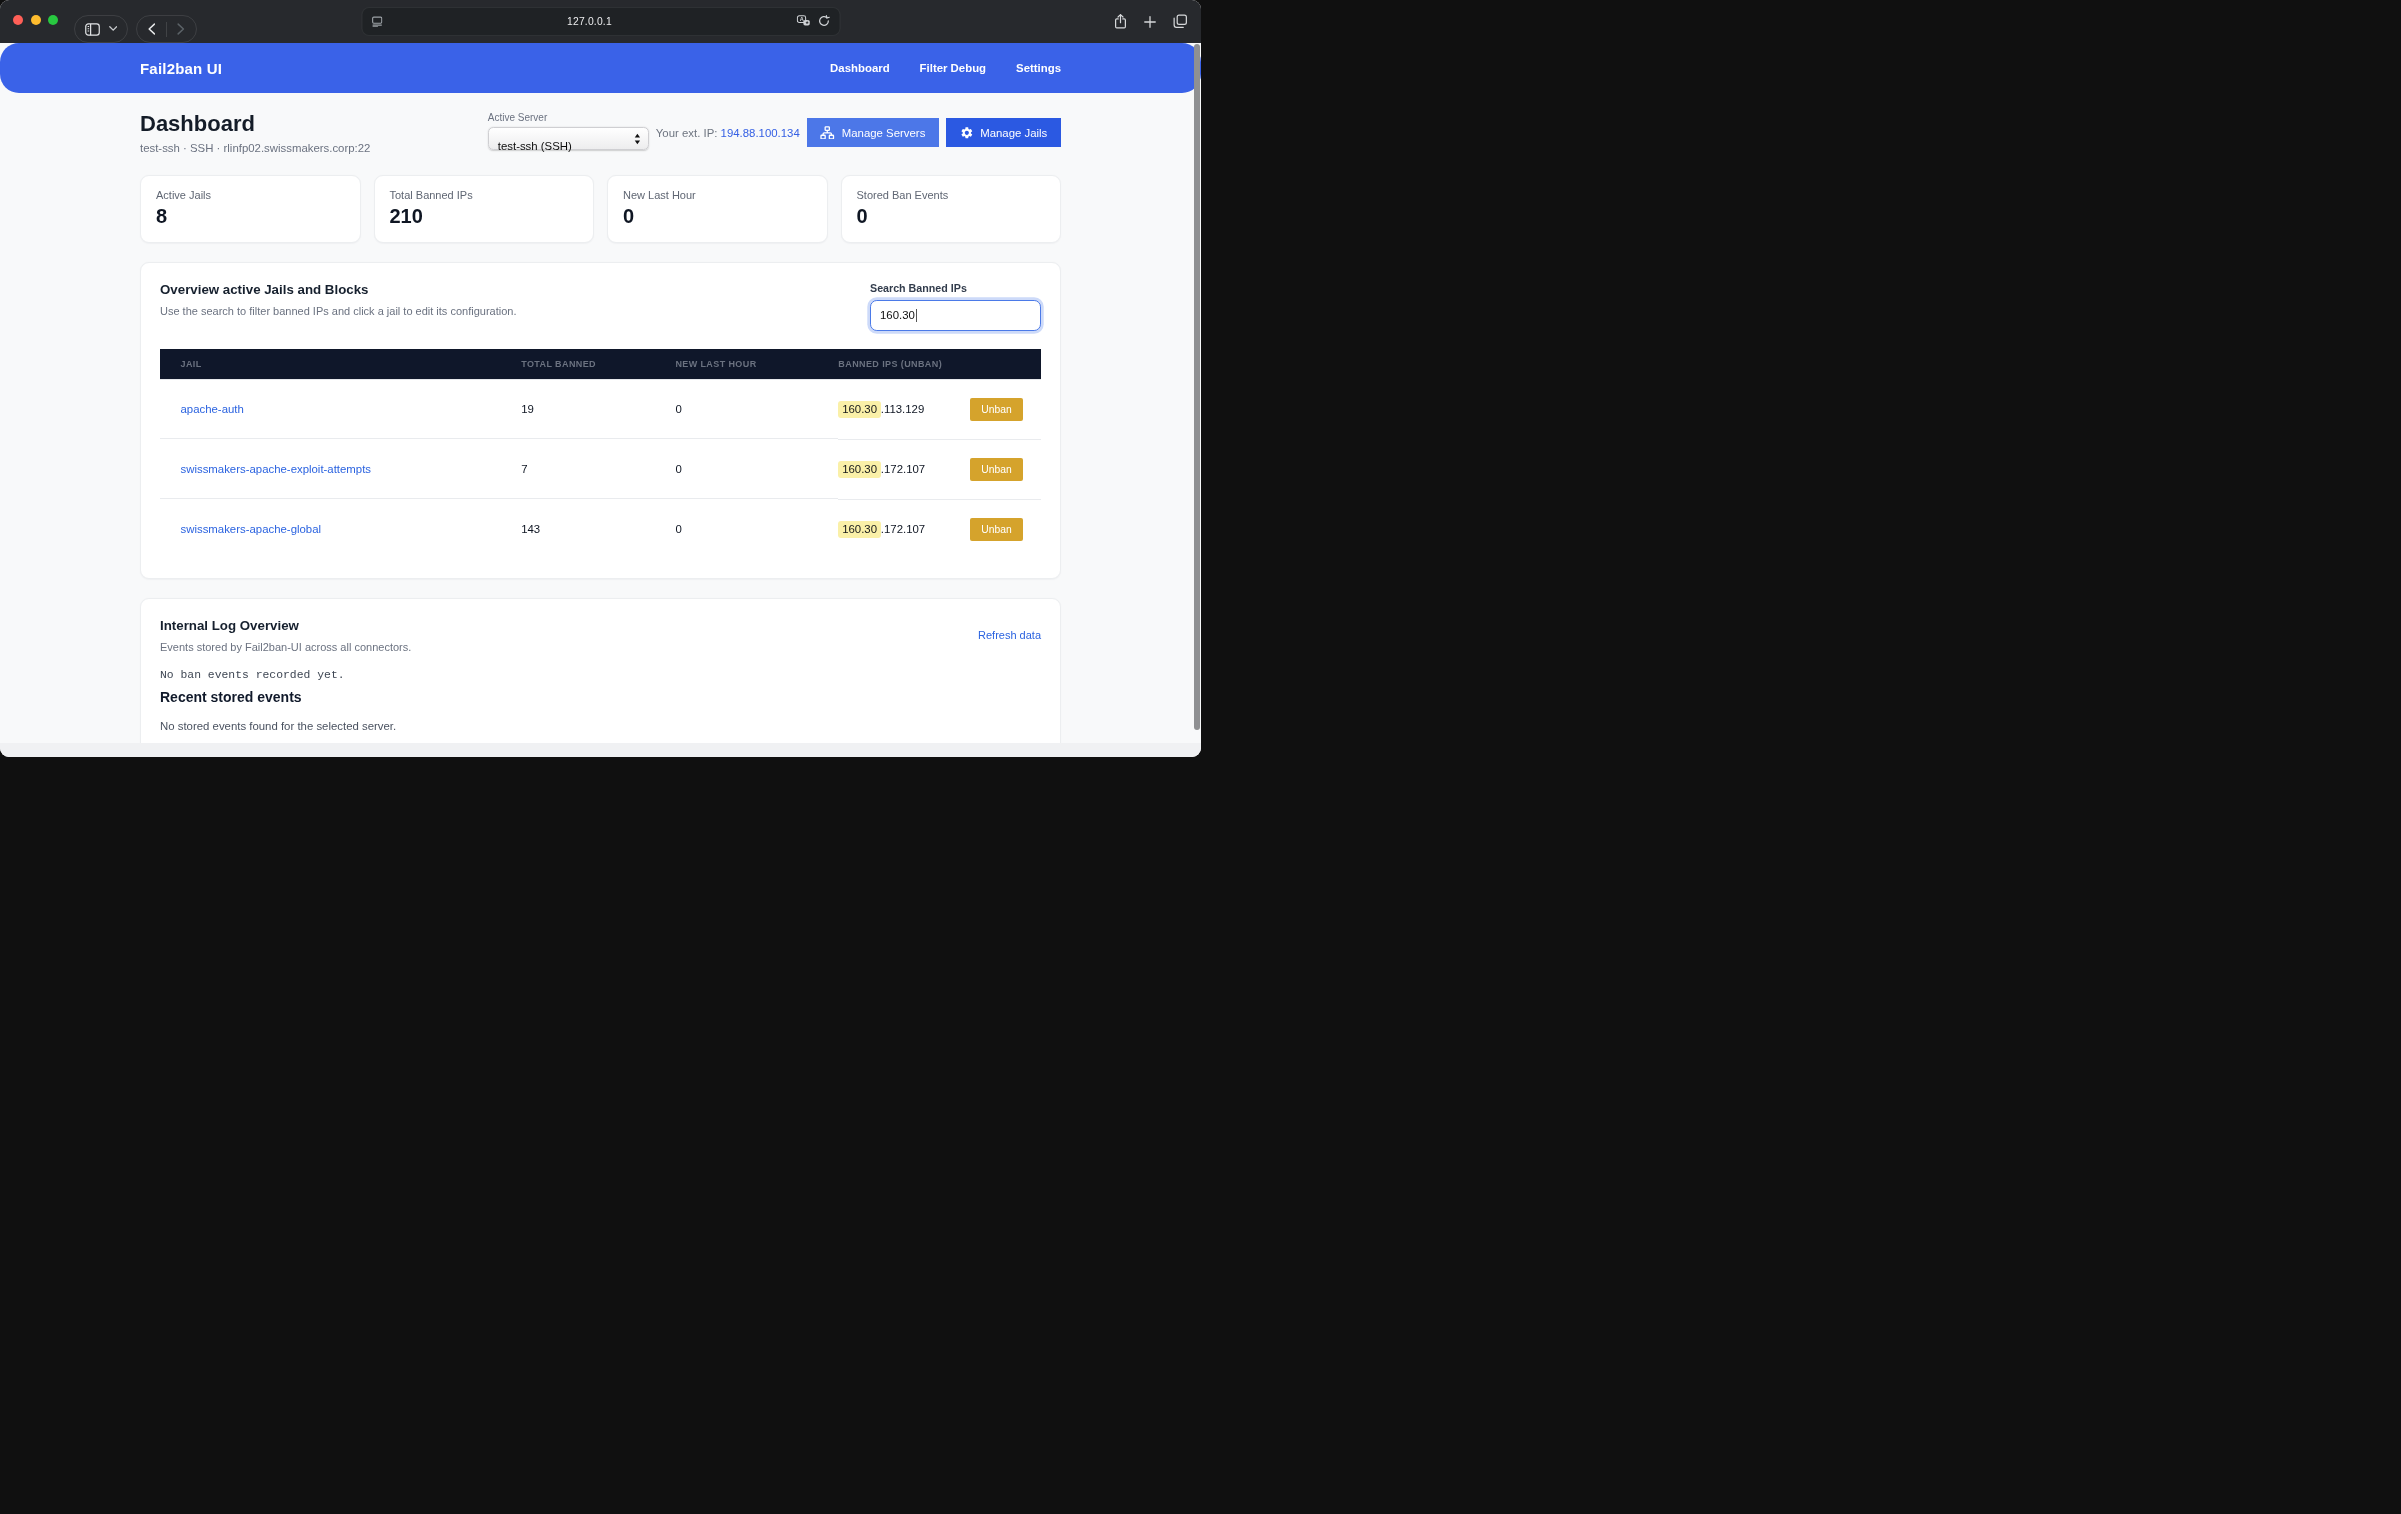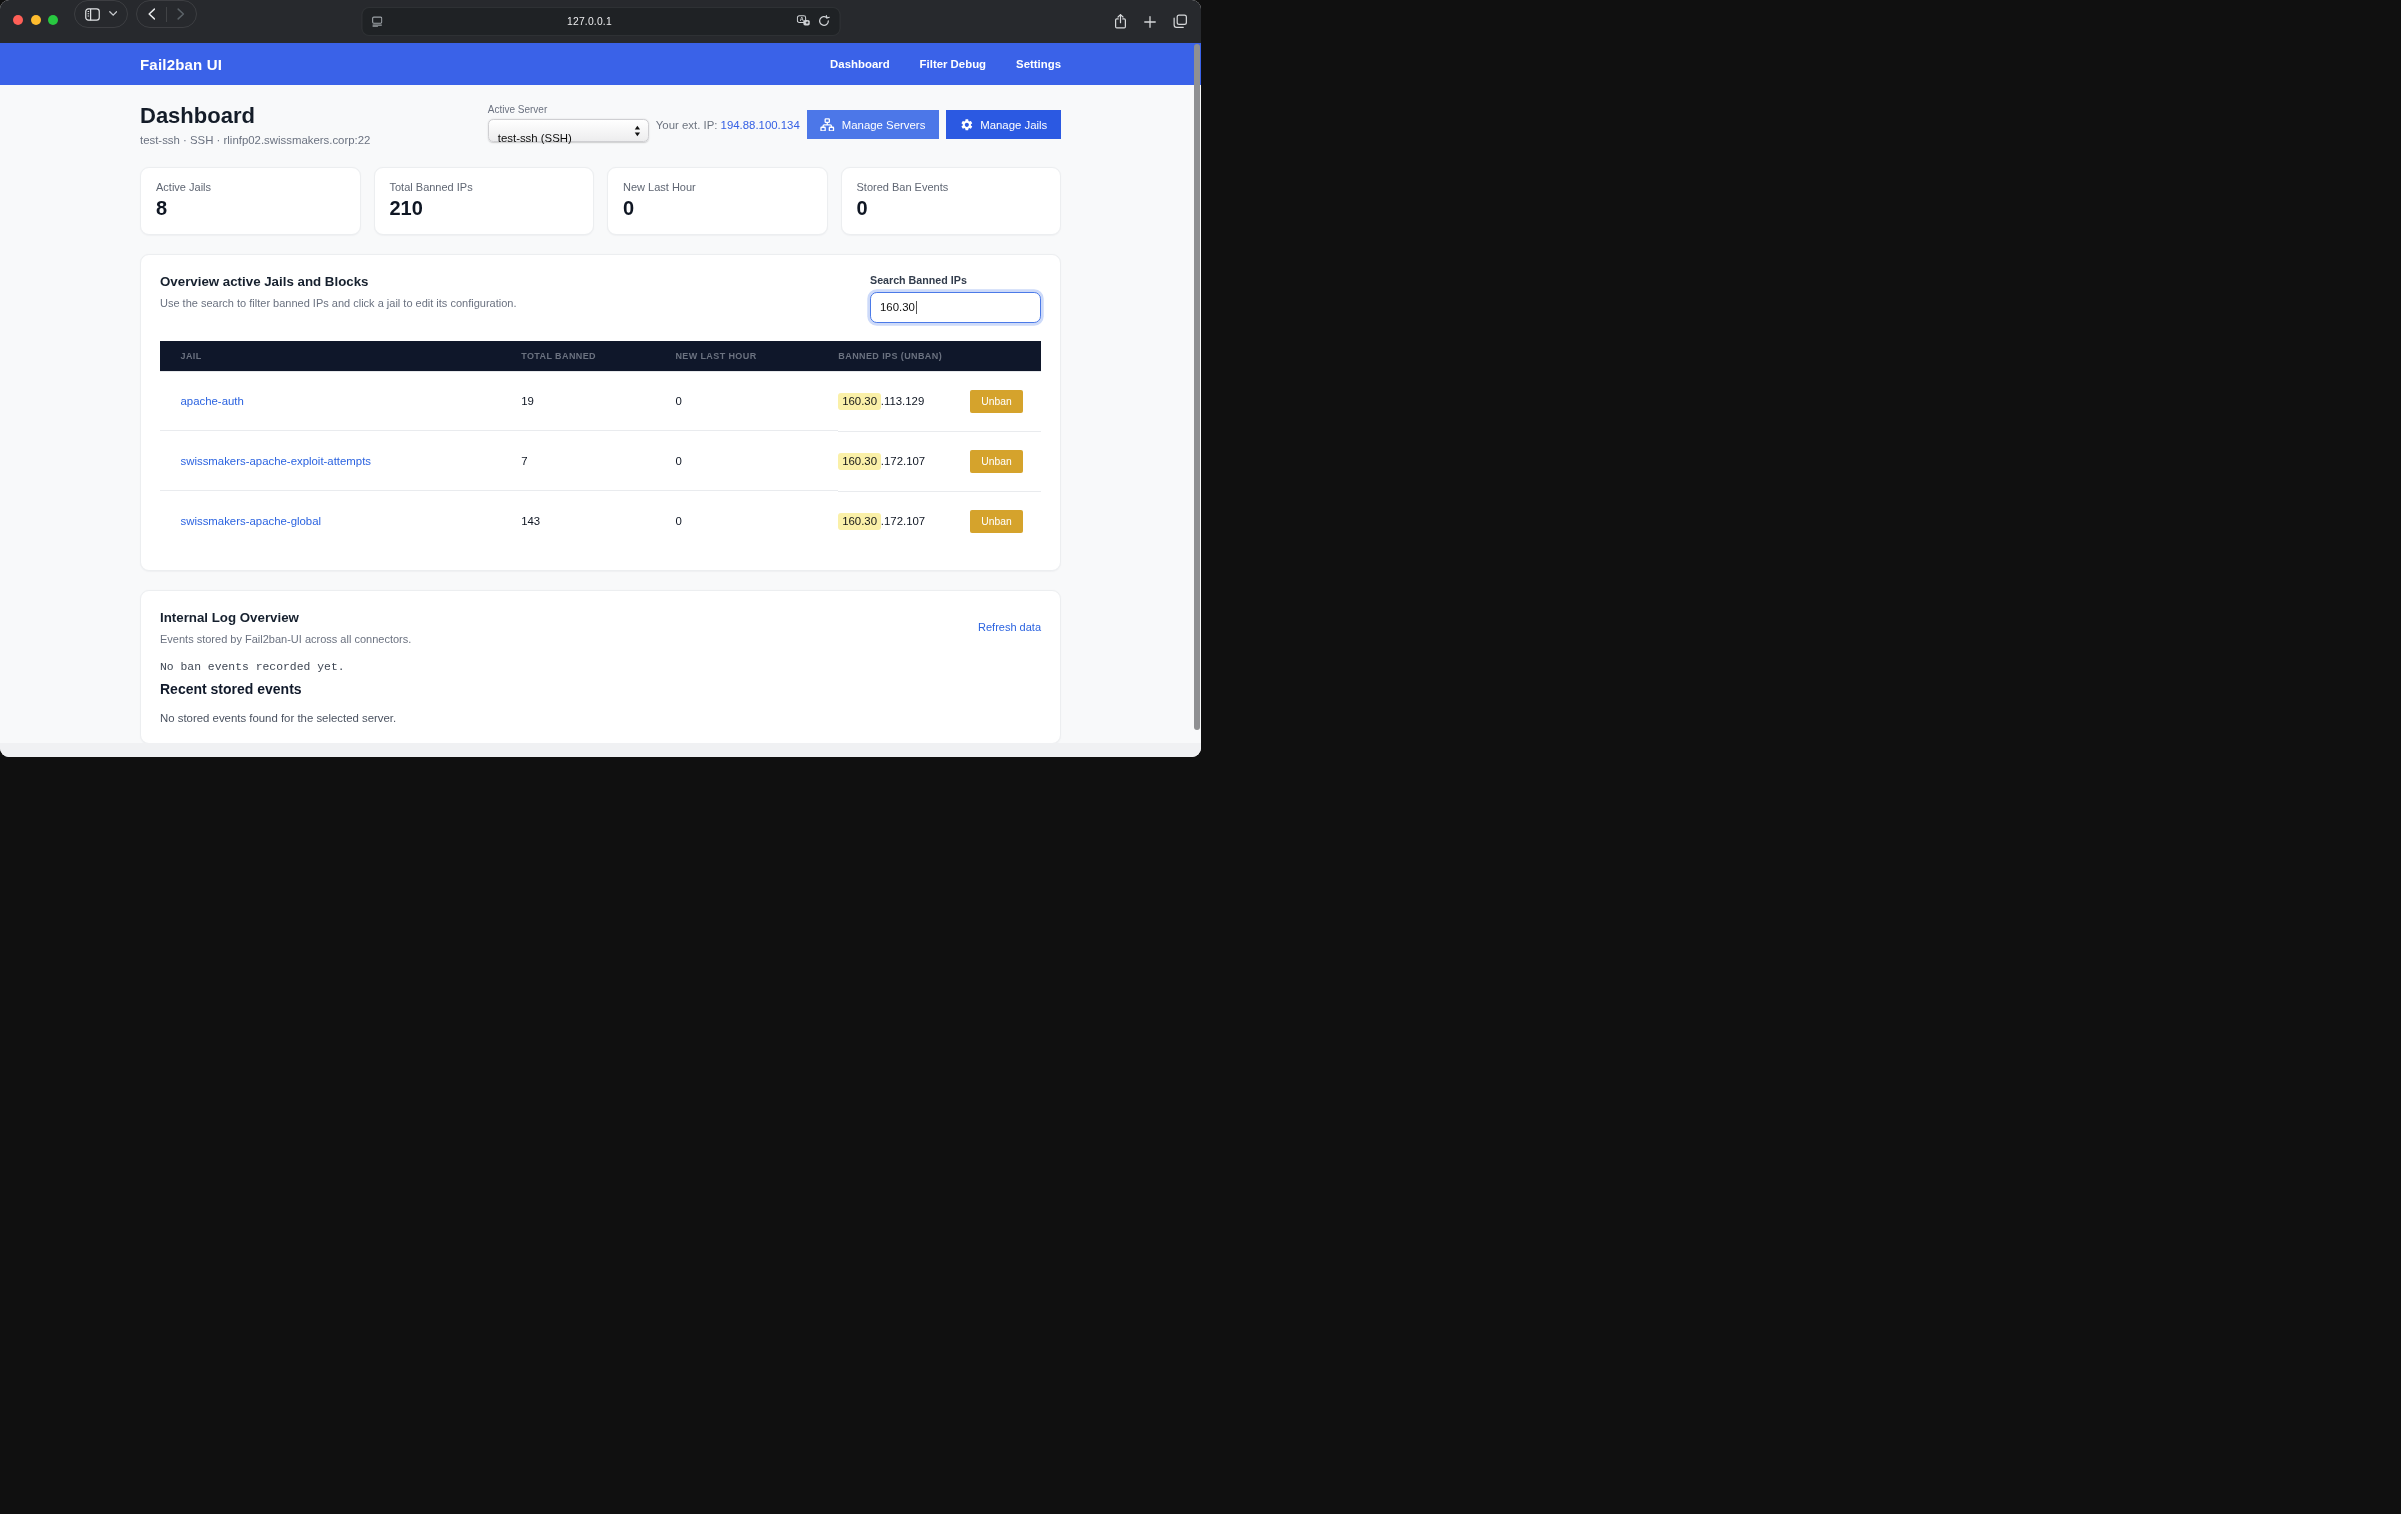--- a/index.html
+++ b/index.html
@@ -13,21 +13,21 @@
   .window {
     position:absolute; inset:0;
     border-radius:9px; overflow:hidden;
     background:var(--page-bg);
   }
 
   
   .chrome {
     height:43px; background:var(--chrome-bg);
     position:relative;
-    display:flex; align-items:flex-start;
+    display:flex; align-items:flex-end;
   }
   .traffic { position:absolute; left:13px; top:14.5px; display:flex; gap:7.6px; }
   .traffic span { width:10px; height:10px; border-radius:50%; display:block; }
   .light-close { background:var(--light-red); }
   .light-min   { background:var(--light-yellow); }
   .light-zoom  { background:var(--light-green); }
 
   .pill {
     height:28px; border:0.8px solid rgba(255,255,255,.10); border-radius:14.5px;
     display:flex; align-items:center; padding:0 10px; gap:9px;
@@ -46,21 +46,21 @@
   .url-text {
     flex:1; text-align:center; color:#ececee; font-size:10.3px; letter-spacing:0.2px;
   }
   .url-right { display:flex; align-items:center; gap:7.6px; }
 
   .chrome-right { position:absolute; right:13.7px; top:0; height:43px; display:flex; align-items:center; gap:16.7px; }
 
   .icon { display:inline-flex; align-items:center; justify-content:center; }
 
   
-  .navbar { height:42px; background:var(--navbar); display:flex; align-items:center; }
+  .navbar { height:50px; background:var(--navbar); display:flex; align-items:center;border-radius:19px; }
   .container { width:921px; margin:0 auto; }
   .nav-inner { display:flex; align-items:center; justify-content:space-between; }
   .brand { color:#fff; font-size:15px; font-weight:700; letter-spacing:0.2px; }
   .nav-links { display:flex; gap:30px; }
   .nav-links a { color:#fff; font-size:11.4px; font-weight:600; text-decoration:none; }
 
   
   .page { padding-top:18px; }
 
   .header-row { display:flex; justify-content:space-between; align-items:center; }

